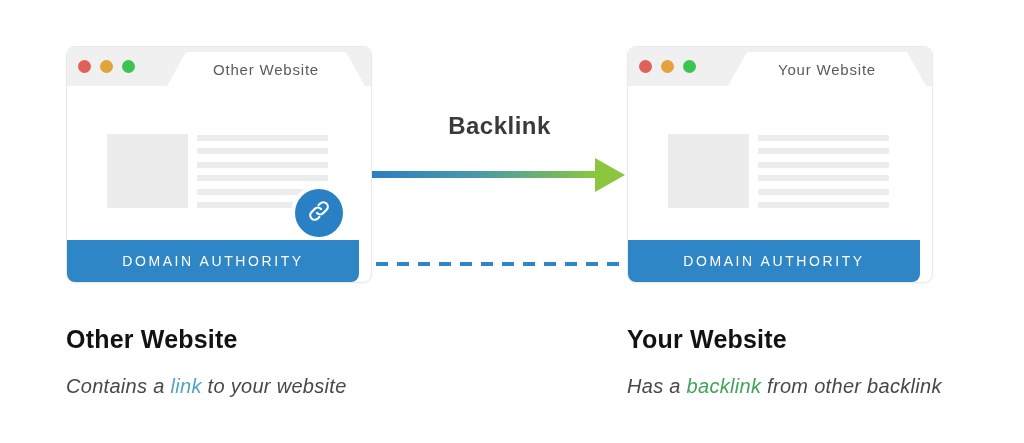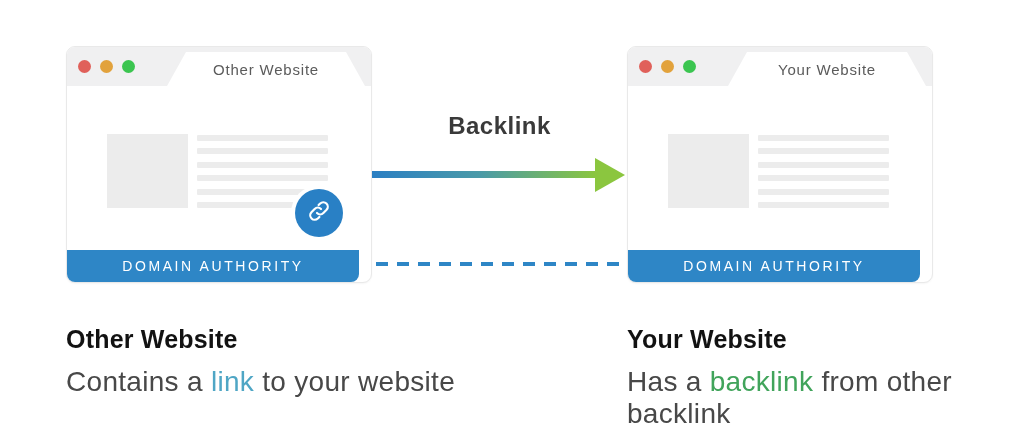--- a/index.html
+++ b/index.html
@@ -46,21 +46,21 @@
   .pline{height:6px; background:var(--placeholder); margin-bottom:7.4px; border-radius:1px;}
   .pline:last-child{margin-bottom:0;}
   .link-badge{
     position:absolute; left:228px; top:103px; width:48px; height:48px;
     background:var(--badge-blue); border-radius:50%;
     display:flex; align-items:center; justify-content:center;
     box-shadow:0 0 0 4px #ffffff;
   }
   .link-badge svg{width:24px; height:24px;}
   .da-bar{
-    position:absolute; left:0; right:12px; bottom:0; height:32px;
+    position:absolute; left:0; right:12px; bottom:0; height:42px;
     background:var(--bar-blue); border-radius:0 0 8px 8px;
     display:flex; align-items:center; justify-content:center;
   }
   .da-bar span{color:#ffffff; font-size:14px; letter-spacing:2.6px; white-space:nowrap;}
   
   .backlink-label{
     position:absolute; left:392px; top:112px; width:215px; text-align:center;
     font-size:24px; font-weight:700; color:var(--label-text); letter-spacing:.5px;
   }
   .arrow-line{
@@ -76,21 +76,21 @@
     position:absolute; left:376px; top:262px; width:250px; height:4px;
     background:repeating-linear-gradient(90deg, var(--dash-blue) 0 12px, transparent 12px 21px);
   }
   
   .caption{position:absolute; top:325px; width:430px;}
   .caption.left{left:66px;} .caption.right{left:627px;}
   .caption h2{
     margin:0; font-size:25px; font-weight:800; color:var(--heading-text); letter-spacing:.2px;
   }
   .caption p{
-    margin:12px 0 0 0; font-size:28px; color:var(--body-text); letter-spacing:.3px;
+    margin:21px 0 0 0; font-size:20px; color:var(--body-text); letter-spacing:.3px;font-style:italic;
   }
   .caption p .hl-link{color:var(--link-text);}
   .caption p .hl-backlink{color:var(--backlink-text);}
 </style>
 </head>
 <body>
 
 <div class="stage">
 
   <div class="bwindow left">

